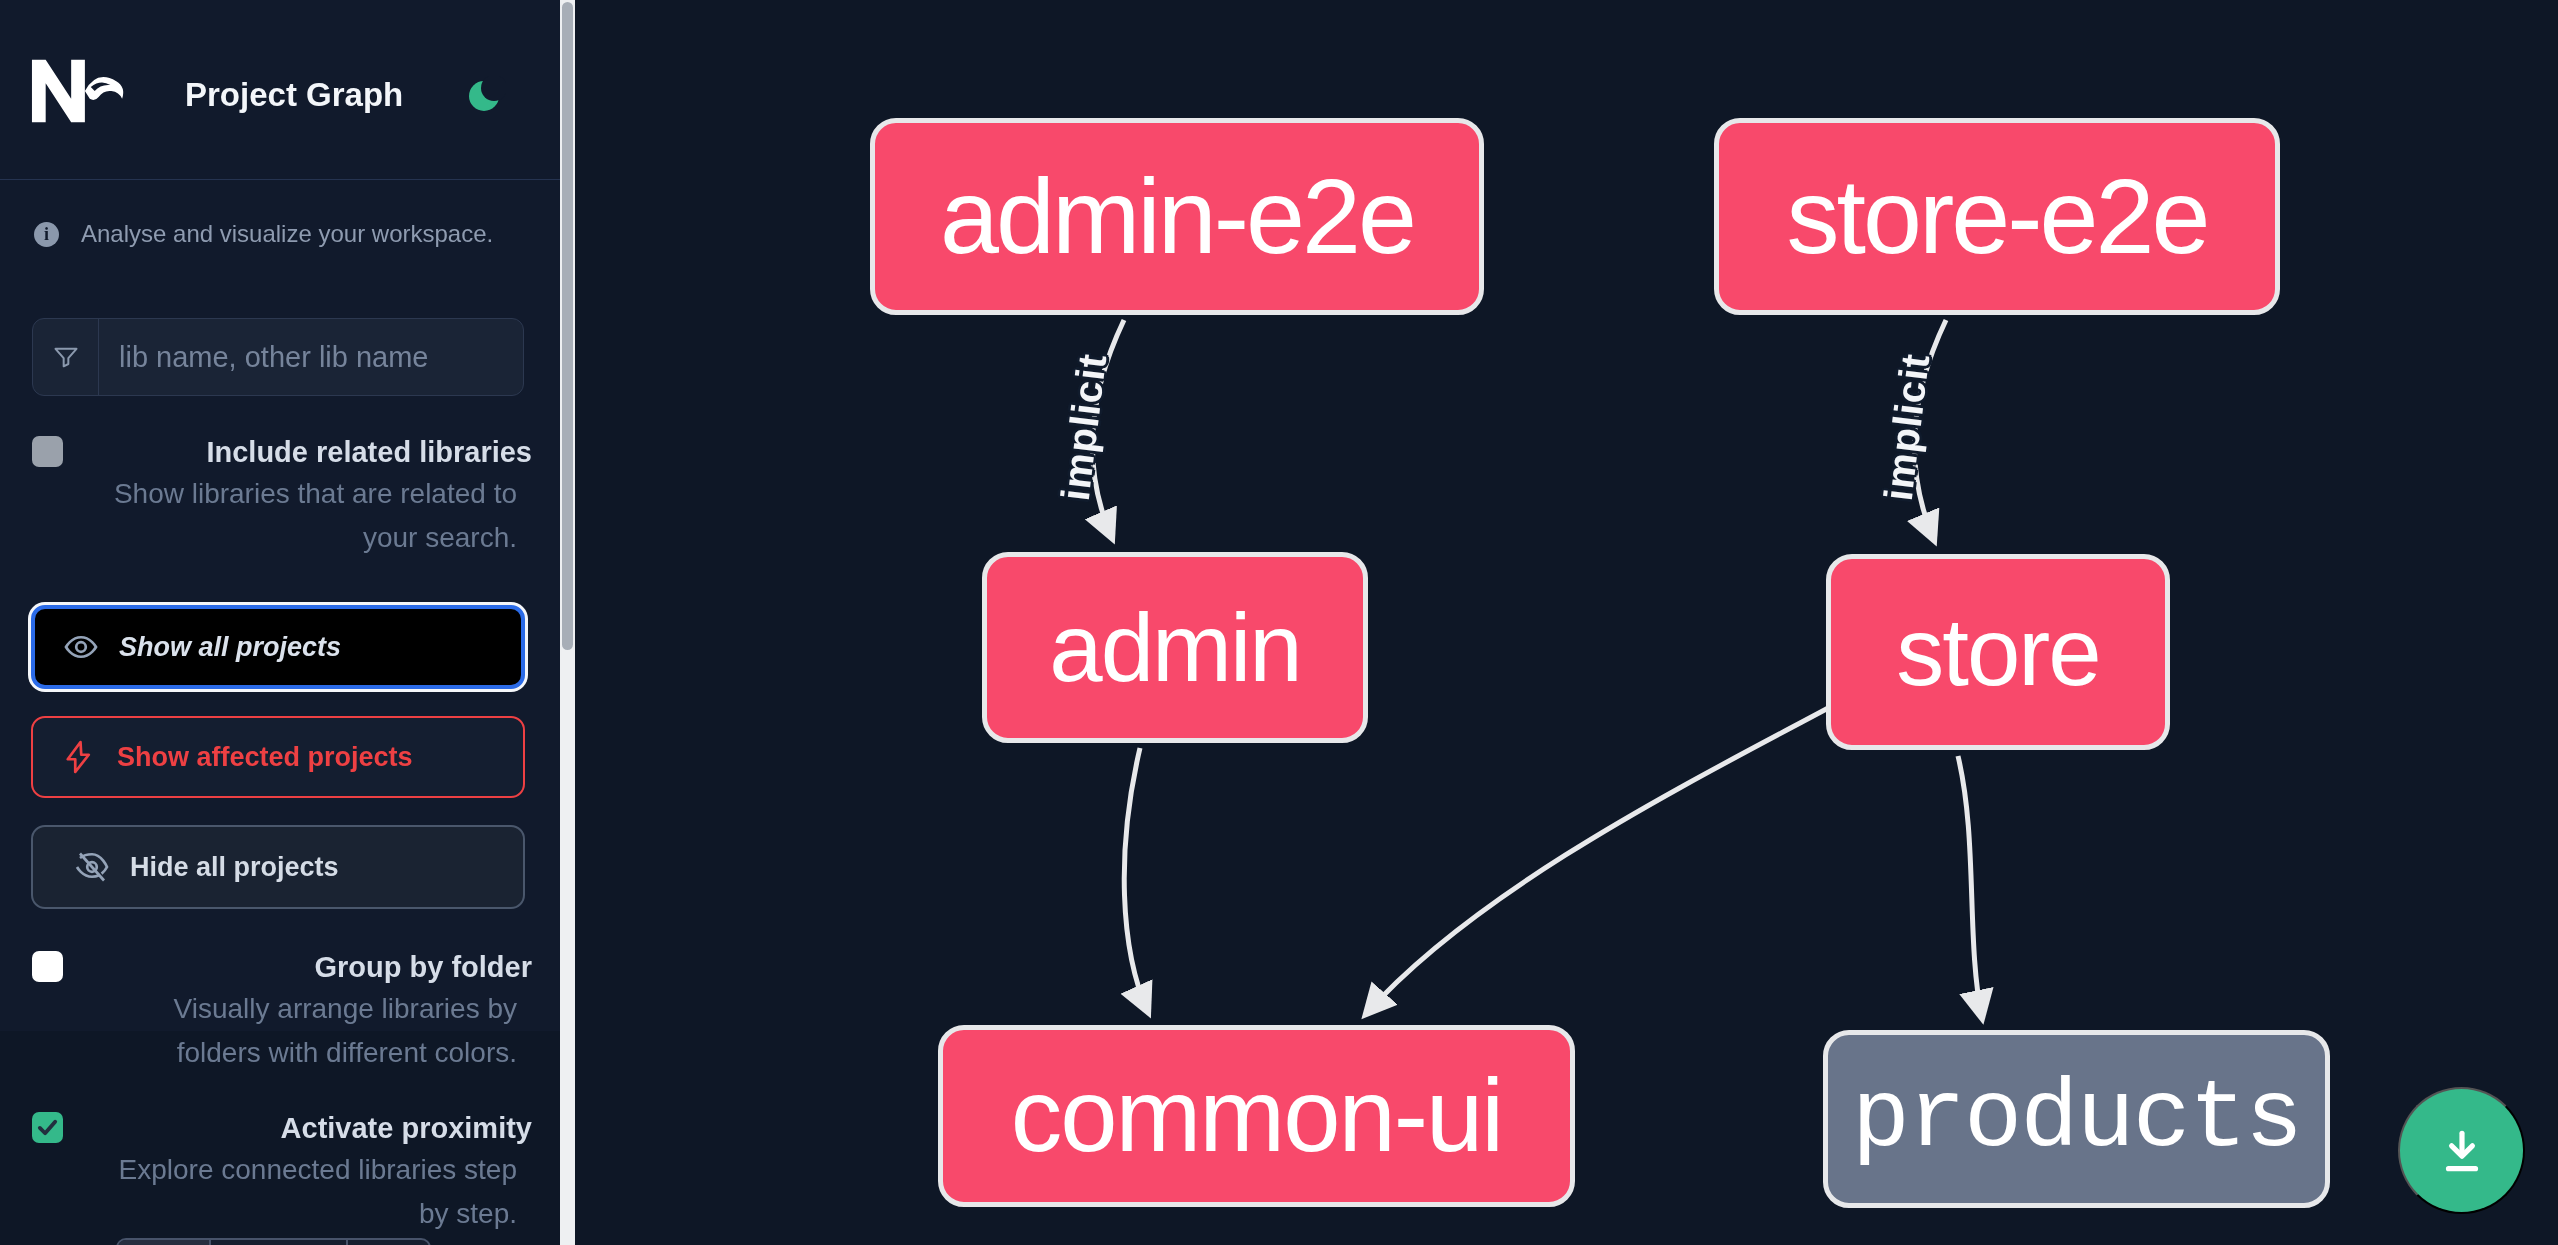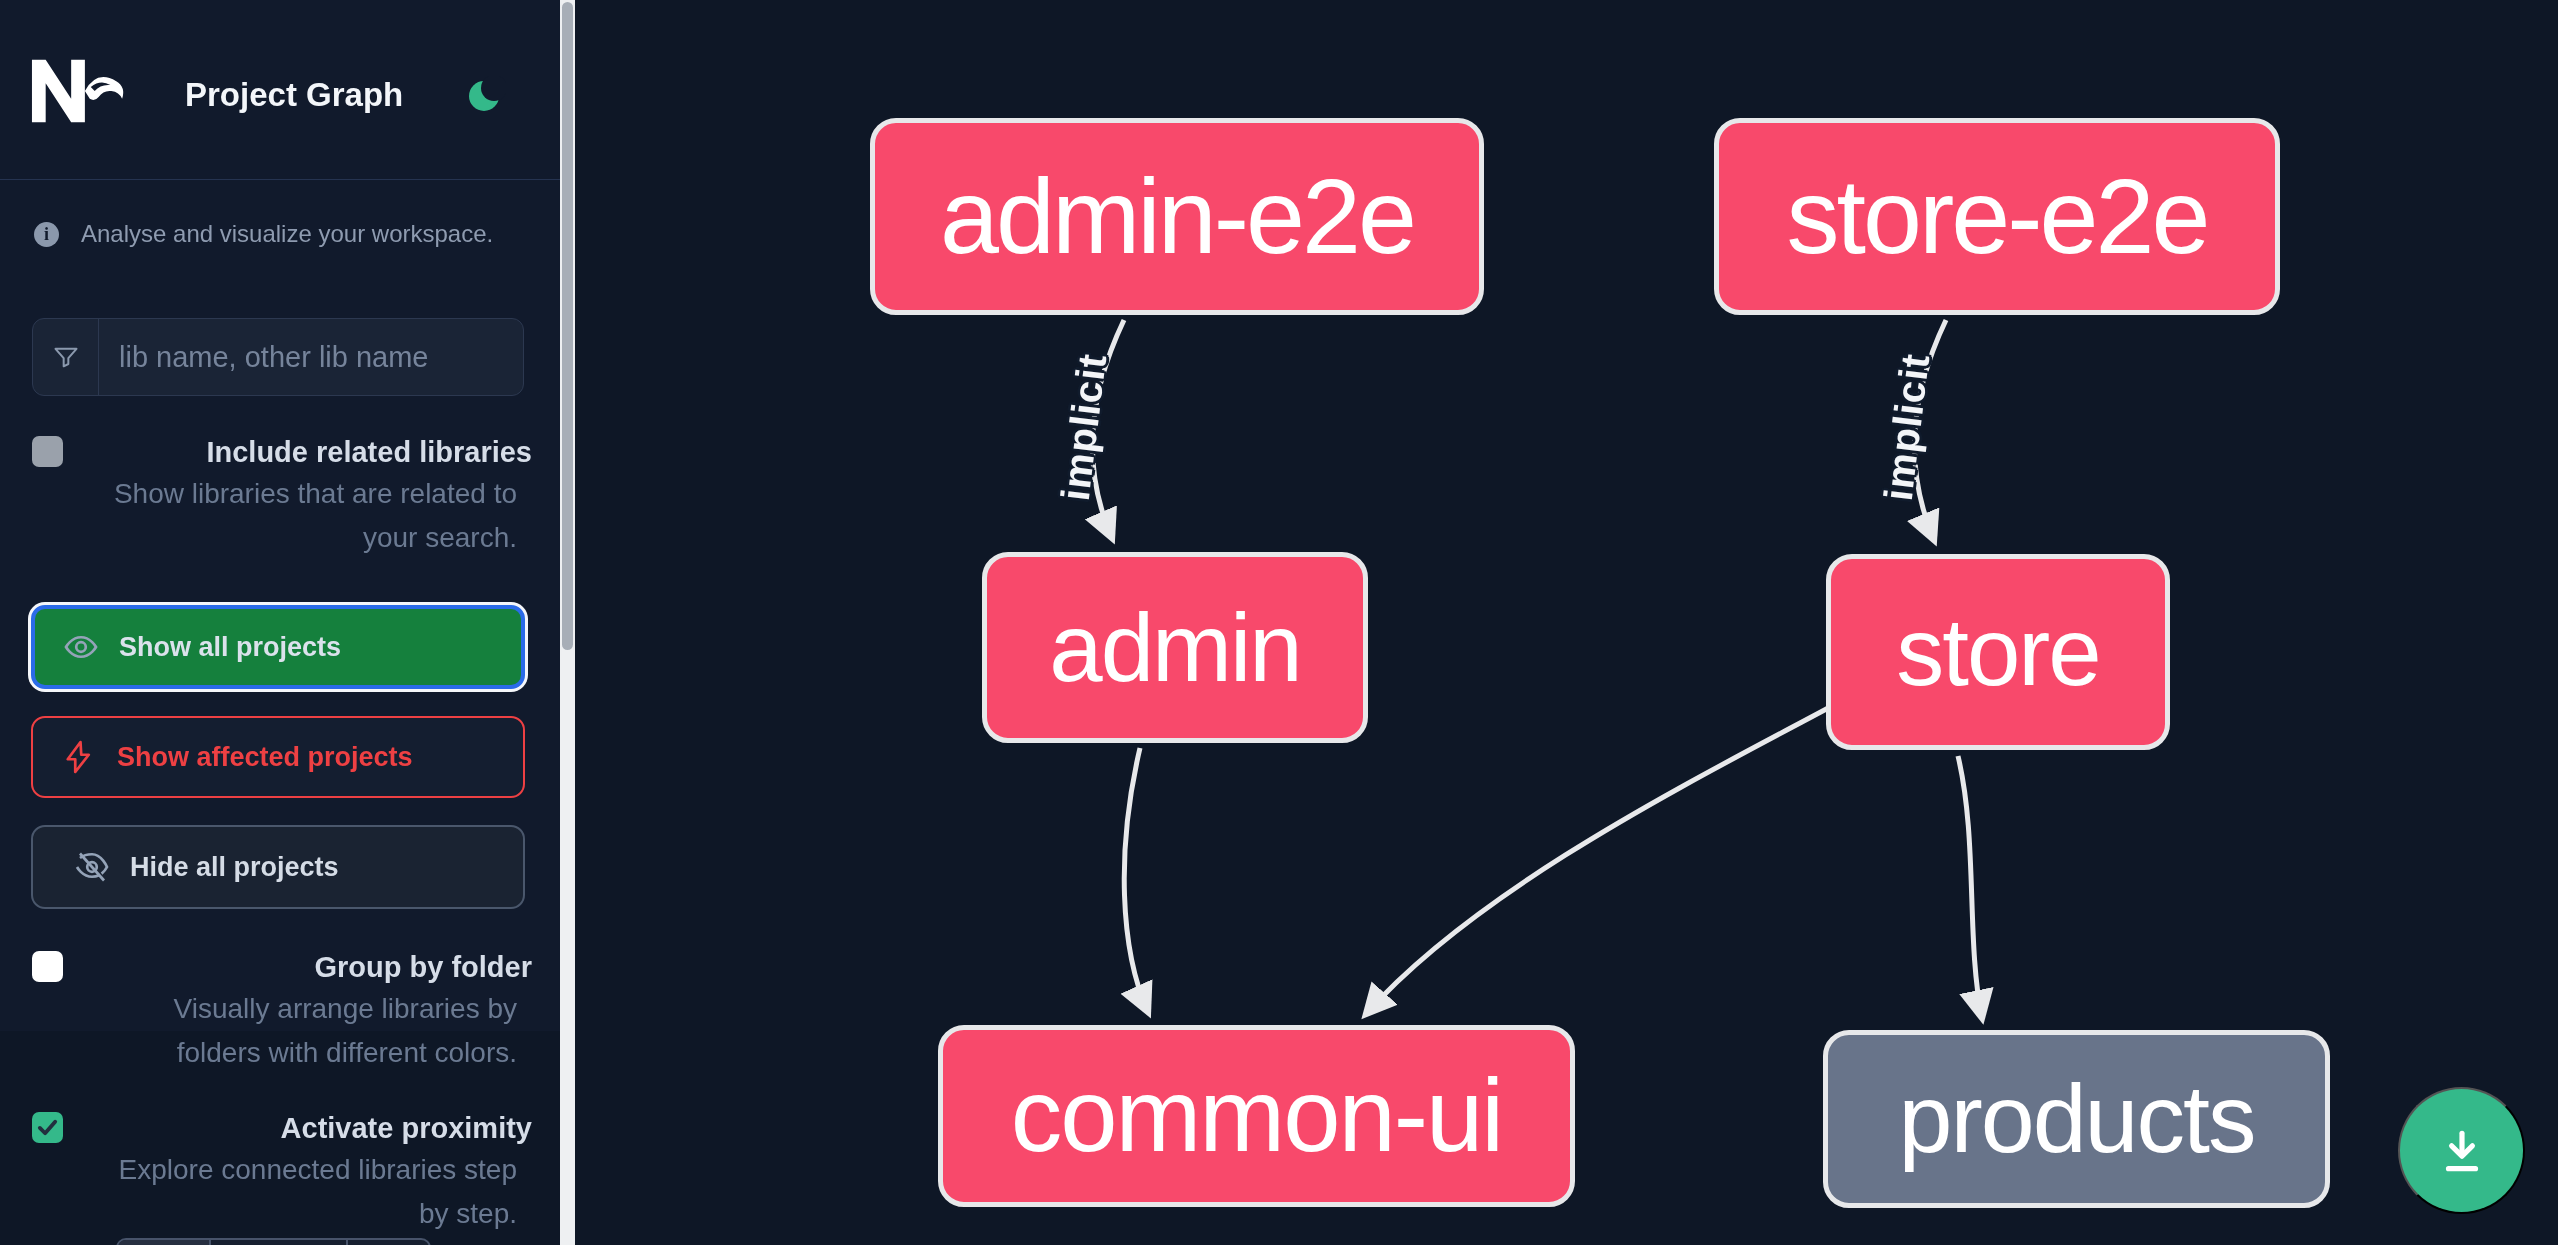--- a/index.html
+++ b/index.html
@@ -36,42 +36,42 @@
   .cb-disabled { background:#9aa1ab; }
   .cb-white { background:#ffffff; }
   .cb-green { background:#34b98a; display:flex; align-items:center; justify-content:center; }
   .opt-text { margin-left:55px; width:445px; }
   .opt-label { font-size:29px; font-weight:700; color:#d6dde8; line-height:40px; }
   .opt-desc { font-size:28px; color:#6b7a92; line-height:44px; width:430px; }
 
   .action-btn { position:absolute; left:31px; width:494px; height:84px; border-radius:14px;
     display:flex; align-items:center; padding-left:28px; gap:20px;
     font-size:27px; font-weight:700; cursor:pointer; background:#141e30; }
-  .btn-focused { top:605px; background:#15803d; border:4px solid #2b6be8; box-shadow:0 0 0 3px #f5f7fa; color:#dbe2ec; }
+  .btn-focused { top:605px; background:#000000; border:4px solid #2b6be8; box-shadow:0 0 0 3px #f5f7fa; color:#dbe2ec;font-style:italic; }
   .btn-affected { top:716px; height:82px; border:2px solid #ee4043; color:#ee4043; }
   .btn-default { top:825px; background:#1a2332; border:2px solid #4a576c; color:#d5dce6;padding-left:41px; }
 
   .stepper-sliver { position:absolute; left:116px; top:1238px; width:315px; height:42px; display:flex;
     border:2px solid #47536a; border-radius:10px; overflow:hidden; background:#161f2f; }
   .stepper-sliver .cell-a { width:93px; background:#272f40; border-right:2px solid #47536a; }
   .stepper-sliver .cell-b { width:137px; border-right:2px solid #47536a; }
   .stepper-sliver .cell-c { flex:1; }
 
   
   .v-scrollbar { position:absolute; left:560px; top:0; width:15px; height:1245px; background:#eef0f2; }
   .v-thumb { position:absolute; left:2px; top:2px; width:11px; height:648px; background:#a7aeb7; border-radius:6px; }
 
   
   .canvas { position:absolute; left:575px; top:0; right:0; bottom:0; background:#0e1726; }
   .edges-svg { position:absolute; left:0; top:0; }
 
   .node { position:absolute; display:flex; align-items:center; justify-content:center;
     background:#f8496b; border:5px solid #e7e8ea; border-radius:26px;
     color:#ffffff; font-weight:500; letter-spacing:-2px; cursor:pointer; }
-  .node-gray { background:#68748a; }
+  .node-gray { background:#68748a;font-family:Liberation Mono, monospace; }
   #node-admin-e2e  { left:870px;  top:118px;  width:614px; height:197px; font-size:106px; letter-spacing:-3px; }
   #node-store-e2e  { left:1714px; top:118px;  width:566px; height:197px; font-size:106px; letter-spacing:-3px; }
   #node-admin      { left:982px;  top:552px;  width:386px; height:191px; font-size:96px; }
   #node-store      { left:1826px; top:554px;  width:344px; height:196px; font-size:96px; }
   #node-common-ui  { left:938px;  top:1025px; width:637px; height:182px; font-size:103px; }
   #node-products   { left:1823px; top:1030px; width:507px; height:178px; font-size:97px; }
 
   .edge-label { position:absolute; transform:translate(-50%,-50%) rotate(-83deg);
     font-size:40px; font-weight:600; color:#f3f5f8; letter-spacing:1px; white-space:nowrap;
     text-shadow: 3px 0 0 #101b2c, -3px 0 0 #101b2c, 0 3px 0 #101b2c, 0 -3px 0 #101b2c,

